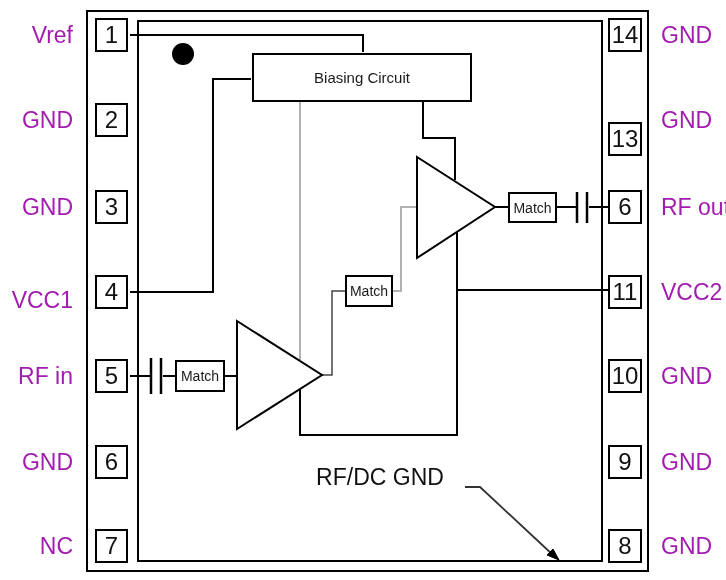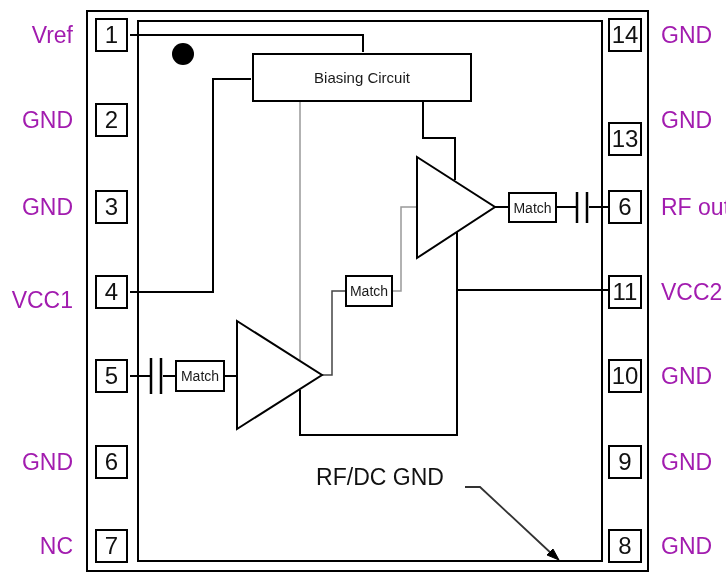--- a/index.html
+++ b/index.html
@@ -128,20 +128,21 @@
       <span>9</span>
     </div>
   <div class="pinbox" style="left:608px;top:529px;width:34px;">
       <span>8</span>
     </div>
 
   <div class="pinlabel left" style="top:20px;">Vref</div>
   <div class="pinlabel left" style="top:105px;">GND</div>
   <div class="pinlabel left" style="top:192px;">GND</div>
   <div class="pinlabel left" style="top:285px;">VCC1</div>
+  <div class="pinlabel left" style="top:361px;">RF in</div>
   <div class="pinlabel left" style="top:447px;">GND</div>
   <div class="pinlabel left" style="top:531px;">NC</div>
 
   <div class="pinlabel right" style="top:20px;">GND</div>
   <div class="pinlabel right" style="top:105px;">GND</div>
   <div class="pinlabel right" style="top:192px;">RF out</div>
   <div class="pinlabel right" style="top:277px;">VCC2</div>
   <div class="pinlabel right" style="top:361px;">GND</div>
   <div class="pinlabel right" style="top:447px;">GND</div>
   <div class="pinlabel right" style="top:531px;">GND</div>

